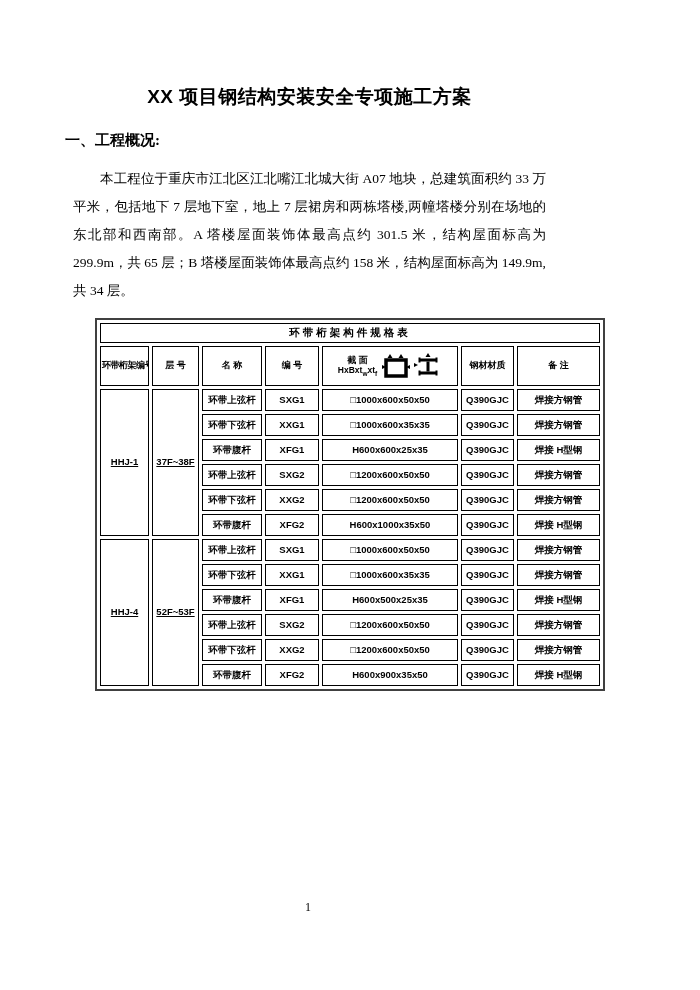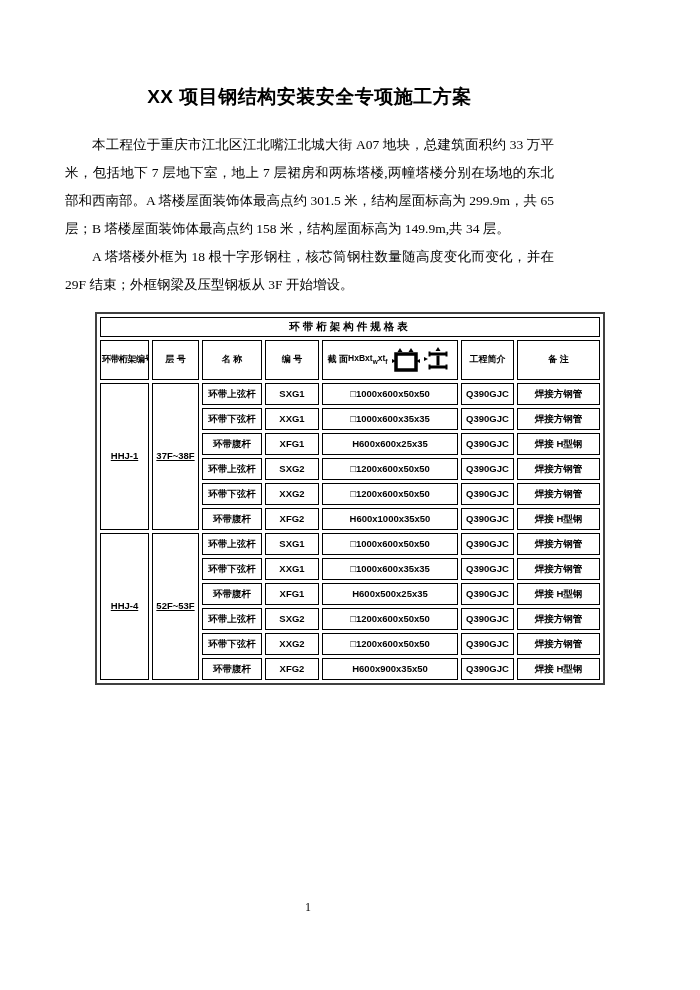--- a/index.html
+++ b/index.html
@@ -31,21 +31,21 @@
   .sub-heading {
     font-size: 13.5px;
     margin: 0 0 8px 0;
     text-indent: 2em;
   }
   .para {
     font-size: 13.5px;
     line-height: 28px;
     text-align: justify;
     text-indent: 2em;
-    margin: 0;
+    margin: 8px;
   }
   .para + .para { margin-top: 0; }
   .para.spaced { margin-top: 9px; }
 
   
   .table-wrap { margin: 13px 0 0 30px; }
   table.spec-table {
     border-collapse: separate;
     border-spacing: 3px;
     border: 2px solid #404040;
@@ -69,21 +69,21 @@
   tr.t-title td {
     height: 20px;
     font-size: 10.5px;
     letter-spacing: 3px;
   }
   tr.t-head td { height: 40px; font-size: 9px; }
   td.th-trussid { font-size: 8px; letter-spacing: -0.5px; margin-top: 38px; }
   tr.t-row td { height: 22px; }
   td.group-cell { font-size: 10px; text-decoration: underline; }
   .sec-head { display: flex; align-items: center; justify-content: center; gap: 4px; }
-  .sec-text { display: flex; line-height: 1.15; }
+  .sec-text { display: flex; flex-direction: column; line-height: 1.15; }
   .sec-text .dim { font-size: 8.5px; }
   .sec-text sub { font-size: 6.5px; }
   .sec-icons { display: flex; align-items: center; gap: 3px; }
   .sec-icons svg { display: block; }
 
   .page-number {
     position: absolute;
     top: 900px;
     left: 0;
     width: 100%;
@@ -92,24 +92,24 @@
     font-family: "Liberation Serif", "DejaVu Serif", serif;
   }
 </style>
 </head>
 <body>
 
 <div class="page">
 
   <div class="doc-title">XX 项目钢结构安装安全专项施工方案</div>
 
+  <div class="h1">一、工程概况:</div>
 
 
   <p class="para">本工程位于重庆市江北区江北嘴江北城大街 A07 地块，总建筑面积约 33 万平米，包括地下 7 层地下室，地上 7 层裙房和两栋塔楼,两幢塔楼分别在场地的东北部和西南部。A 塔楼屋面装饰体最高点约 301.5 米，结构屋面标高为 299.9m，共 65 层；B 塔楼屋面装饰体最高点约 158 米，结构屋面标高为 149.9m,共 34 层。</p>
-  <p class="para">A 塔塔楼外框为 18 根十字形钢柱，核芯筒钢柱数量随高度变化而变化，并在 29F 结束；外框钢梁及压型钢板从 3F 开始增设。</p>
 
   <div class="table-wrap">
     <table class="spec-table">
       <colgroup>
         <col style="width:49px">
           <col style="width:47px">
           <col style="width:60px">
           <col style="width:54px">
         <col style="width:136px">
           <col style="width:53px">
@@ -145,21 +145,21 @@
                   <rect x="6" y="18.5" width="16" height="3" fill="#000"></rect>
                   <rect x="4.5" y="4.5" width="2" height="5" fill="#000"></rect>
                   <rect x="21.5" y="4.5" width="2" height="5" fill="#000"></rect>
                   <rect x="4.5" y="17.5" width="2" height="5" fill="#000"></rect>
                   <rect x="21.5" y="17.5" width="2" height="5" fill="#000"></rect>
                   <path d="M0 10 l4 2 -4 2 z" fill="#000"></path>
                 </svg>
               </div>
             </div>
           </td>
-          <td>工程简介</td>
+          <td>钢材材质</td>
           <td>备 注</td>
         </tr>
 
         <tr class="t-row">
           <td class="group-cell" rowspan="6">HHJ-1</td>
           <td class="group-cell" rowspan="6">37F~38F</td>
           <td>环带上弦杆</td>
           <td>SXG1</td>
           <td>□1000x600x50x50</td>
           <td>Q390GJC</td>

